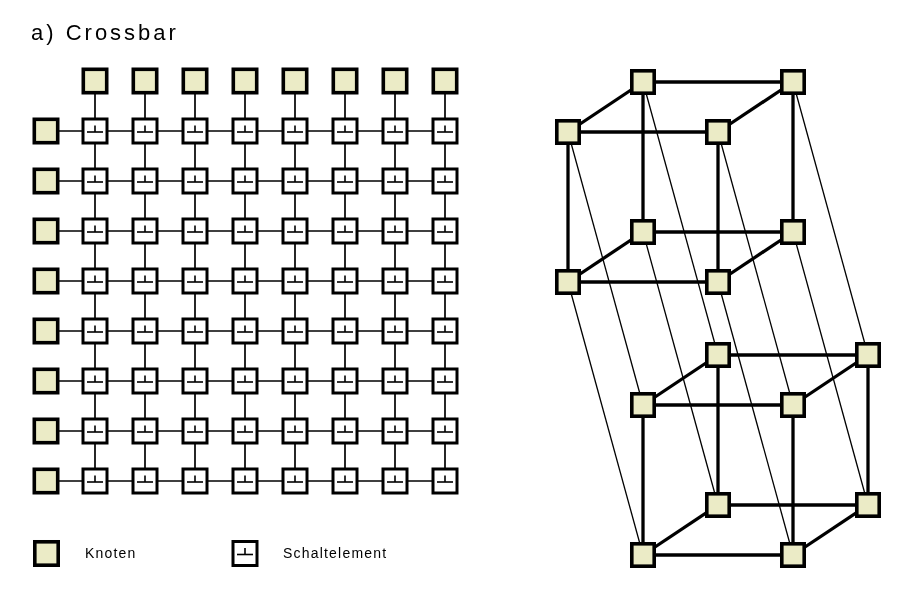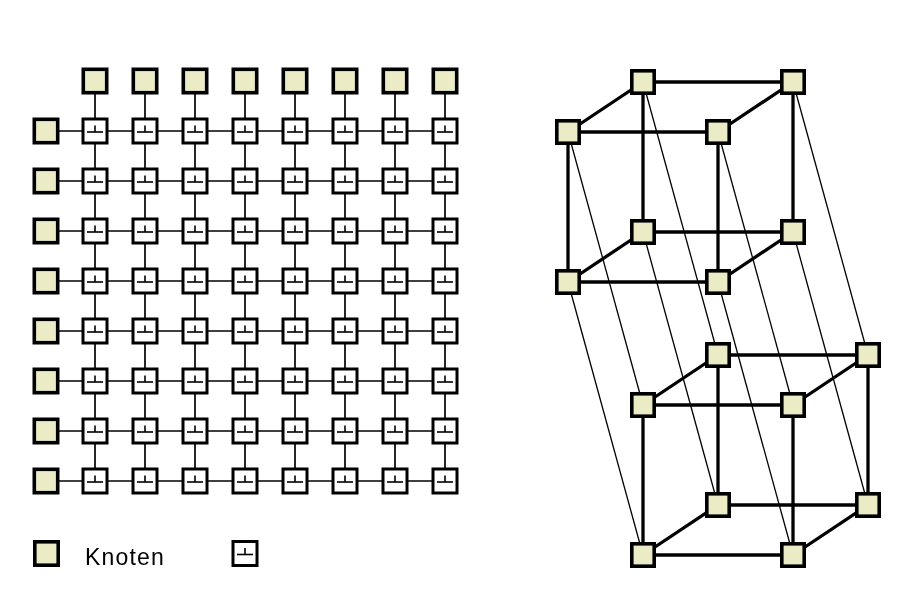--- a/index.html
+++ b/index.html
@@ -23,21 +23,21 @@
   .panel-title {
     position: absolute;
     font-size: 22px;
     line-height: 1;
     letter-spacing: 3px;
     color: #000000;
     white-space: nowrap;
   }
   .legend-label {
     position: absolute;
-    font-size: 23px;
+    font-size: 14px;
     line-height: 1;
     letter-spacing: 1.2px;
     color: #000000;
     white-space: nowrap;
   }
 </style>
 </head>
 <body>
 
 <div class="canvas">
@@ -312,14 +312,16 @@
       <rect x="781.8" y="543.8" width="22.4" height="22.4" fill="#ebebc6" stroke="#000000" stroke-width="3.6"></rect>
       <rect x="706.8" y="343.8" width="22.4" height="22.4" fill="#ebebc6" stroke="#000000" stroke-width="3.6"></rect>
       <rect x="856.8" y="343.8" width="22.4" height="22.4" fill="#ebebc6" stroke="#000000" stroke-width="3.6"></rect>
       <rect x="706.8" y="493.8" width="22.4" height="22.4" fill="#ebebc6" stroke="#000000" stroke-width="3.6"></rect>
       <rect x="856.8" y="493.8" width="22.4" height="22.4" fill="#ebebc6" stroke="#000000" stroke-width="3.6"></rect>
       <rect x="34.8" y="541.8" width="23.4" height="23.4" fill="#ebebc6" stroke="#000000" stroke-width="3.6"></rect>
       <rect x="233" y="541.5" width="24" height="24" fill="#ffffff" stroke="#000000" stroke-width="3"></rect>
       <line x1="237" y1="554.5" x2="253" y2="554.5" stroke="#000000" stroke-width="1.6"></line>
       <line x1="245" y1="554.5" x2="245" y2="548" stroke="#000000" stroke-width="1.6"></line>
     </svg>
+  <div class="panel-title" id="title-a" style="left: 31px; top: 22px;">a) Crossbar</div>
   <div class="legend-label" id="legend-label-0" style="left: 85px; top: 546px;">Knoten</div>
+  <div class="legend-label" id="legend-label-1" style="left: 283px; top: 546px;">Schaltelement</div>
 </div>
 
 </body></html>

